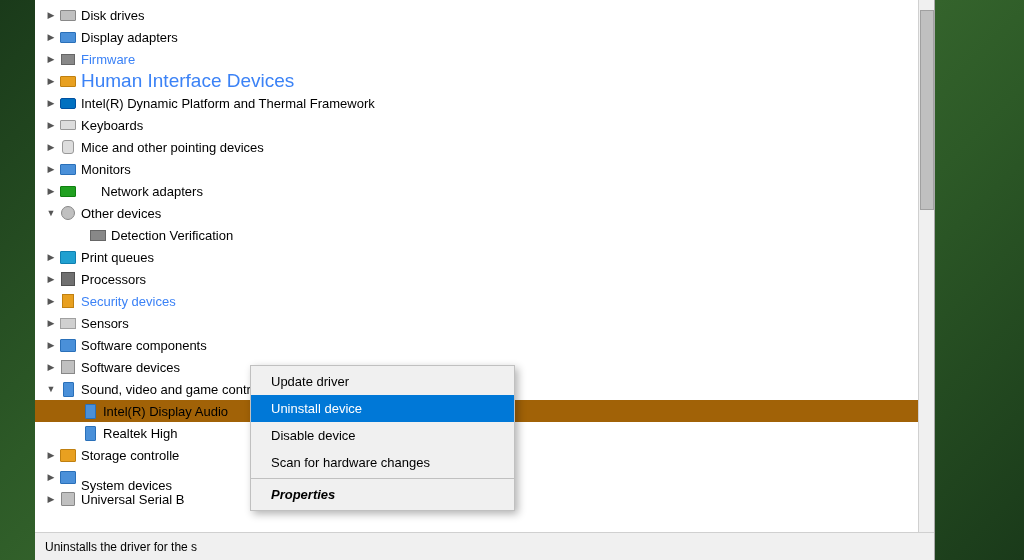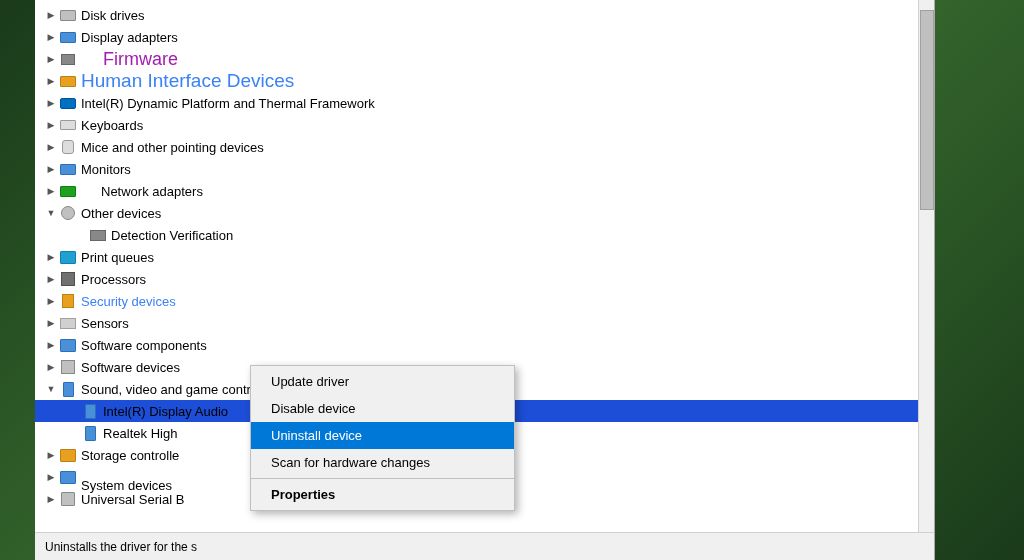--- a/index.html
+++ b/index.html
@@ -99,20 +99,21 @@
       cursor: pointer;
       font-size: 13px;
       color: #000;
     }
     .context-item.selected {
       background: #0078d7;
       color: #fff;
     }
     .context-item.bold-item {
       font-weight: bold;
+      font-style: italic;
     }
     .context-separator {
       height: 1px;
       background: #c0c0c0;
       margin: 2px 0;
     }
 
     .status-bar {
       height: 28px;
       background: #f0f0f0;
@@ -144,21 +145,21 @@
           <span style="width: 18px; height: 16px; margin-right: 4px; flex-shrink: 0; display: flex; align-items: center; justify-content: center;">
             <span style="display: inline-block; width: 16px; height: 11px; background: rgb(74, 144, 217); border: 1px solid rgb(42, 112, 185); border-radius: 1px;"></span>
           </span>
           <span style="color: rgb(0, 0, 0); font-size: 13px;">Display adapters</span>
         </div>
         <div class="tree-item" style="padding-left: 8px;">
           <span class="chevron" style="width: 16px; height: 16px; display: flex; align-items: center; justify-content: center; color: rgb(85, 85, 85); font-size: 9px; flex-shrink: 0;">▶</span>
           <span style="width: 18px; height: 16px; margin-right: 4px; flex-shrink: 0; display: flex; align-items: center; justify-content: center;">
             <span style="display: inline-block; width: 14px; height: 11px; background: rgb(136, 136, 136); border: 1px solid rgb(102, 102, 102); border-radius: 0px;"></span>
           </span>
-          <span style="color: #a21caf; font-size: 18px; margin-left: 22px;">Firmware</span>
+          <span style="color: #3b82f6; font-size: 13px;">Firmware</span>
         </div>
         <div class="tree-item" style="padding-left: 8px;">
           <span class="chevron" style="width: 16px; height: 16px; display: flex; align-items: center; justify-content: center; color: rgb(85, 85, 85); font-size: 9px; flex-shrink: 0;">▶</span>
           <span style="width: 18px; height: 16px; margin-right: 4px; flex-shrink: 0; display: flex; align-items: center; justify-content: center;">
             <span style="display: inline-block; width: 16px; height: 11px; background: rgb(232, 160, 32); border: 1px solid rgb(192, 128, 16); border-radius: 1px;"></span>
           </span>
           <span style="color: #3b82f6; font-size: 19px;">Human Interface Devices</span>
         </div>
         <div class="tree-item" style="padding-left: 8px;">
           <span class="chevron" style="width: 16px; height: 16px; display: flex; align-items: center; justify-content: center; color: rgb(85, 85, 85); font-size: 9px; flex-shrink: 0;">▶</span>
@@ -251,21 +252,21 @@
           </span>
           <span style="color: rgb(0, 0, 0); font-size: 13px;">Software devices</span>
         </div>
         <div class="tree-item" style="padding-left: 8px;">
           <span class="chevron" style="width: 16px; height: 16px; display: flex; align-items: center; justify-content: center; color: rgb(85, 85, 85); font-size: 9px; flex-shrink: 0;">▼</span>
           <span style="width: 18px; height: 16px; margin-right: 4px; flex-shrink: 0; display: flex; align-items: center; justify-content: center;">
             <span style="display: inline-block; width: 11px; height: 15px; background: rgb(74, 144, 217); border: 1px solid rgb(42, 112, 185); border-radius: 1px;"></span>
           </span>
           <span style="color: rgb(0, 0, 0); font-size: 13px;">Sound, video and game controllers</span>
         </div>
-        <div class="tree-item" style="padding-left: 30px; background: #1d4ed8;">
+        <div class="tree-item" style="padding-left: 30px; background: #a16207;">
           <span class="chevron" style="width: 16px; flex-shrink: 0;"></span>
           <span style="width: 18px; height: 16px; margin-right: 4px; flex-shrink: 0; display: flex; align-items: center; justify-content: center;">
             <span style="display: inline-block; width: 11px; height: 15px; background: rgb(74, 144, 217); border: 1px solid rgb(42, 112, 185); border-radius: 1px;"></span>
           </span>
           <span style="color: rgb(0, 0, 0); font-size: 13px;">Intel(R) Display Audio</span>
         </div>
         <div class="tree-item" style="padding-left: 30px;">
           <span class="chevron" style="width: 16px; flex-shrink: 0;"></span>
           <span style="width: 18px; height: 16px; margin-right: 4px; flex-shrink: 0; display: flex; align-items: center; justify-content: center;">
             <span style="display: inline-block; width: 11px; height: 15px; background: rgb(74, 144, 217); border: 1px solid rgb(42, 112, 185); border-radius: 1px;"></span>
@@ -295,22 +296,22 @@
         </div>
       </div>
     <div class="scrollbar">
       <div class="scrollbar-thumb"></div>
     </div>
   </div>
 
   <div class="context-menu">
     <div id="context-menu-container">
         <div class="context-item">Update driver</div>
+        <div class="context-item selected">Uninstall device</div>
         <div class="context-item">Disable device</div>
-        <div class="context-item selected">Uninstall device</div>
         <div class="context-item">Scan for hardware changes</div>
         <div class="context-separator"></div>
         <div class="context-item bold-item">Properties</div>
       </div>
   </div>
 
   <div class="status-bar">
     <span>Uninstalls the driver for the s</span>
   </div>
 </div>

